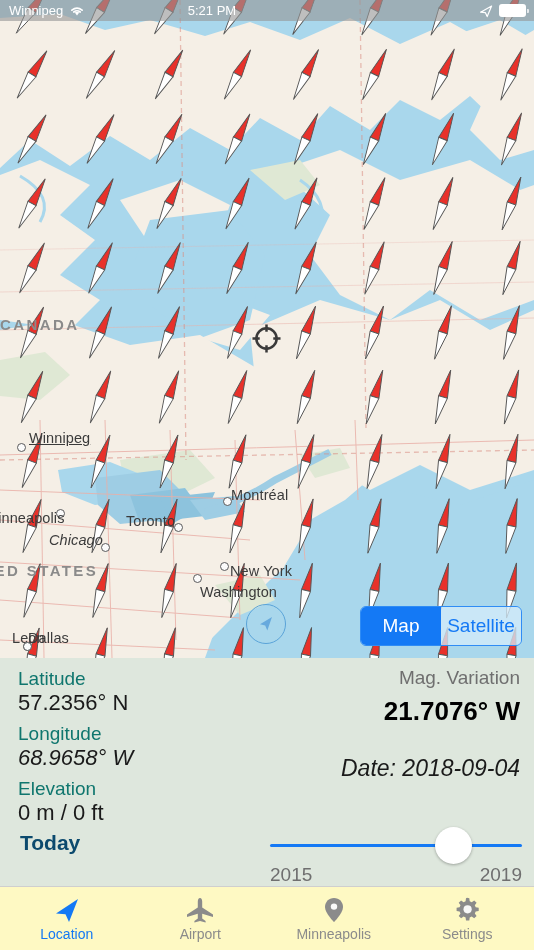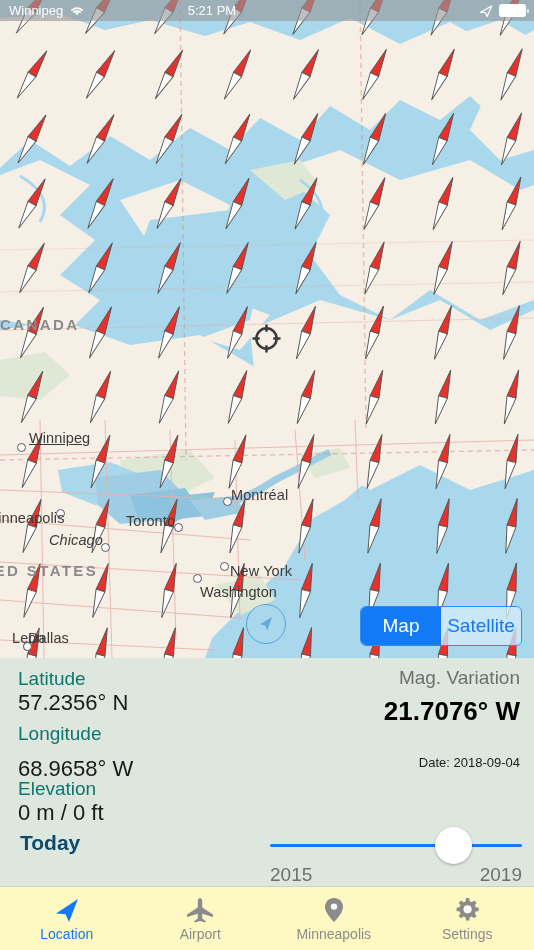--- a/index.html
+++ b/index.html
@@ -156,22 +156,23 @@
   .mag-value {
     position: absolute;
     right: 14px; top: 38px;
     font-size: 26px;
     font-weight: bold;
     color: #000000;
   }
   .date-line {
     position: absolute;
     right: 14px; top: 97px;
-    font-size: 13px;
+    font-size: 23px;
     color: #1a1a1a;
+    font-style: italic;
   }
   .today-btn {
     position: absolute;
     left: 20px; top: 173px;
     font-size: 21px;
     font-weight: bold;
     color: #0c4a6e;
     cursor: pointer;
   }
 
@@ -718,21 +719,21 @@
         <path d="M12.6 2.1 L1.6 8.2 L6.3 8.6 L8.2 12.6 Z" fill="none" stroke="#ffffff" stroke-width="1.2" stroke-linejoin="round"></path>
       </svg>
       <div class="battery"></div>
     </div>
   </div>
 
   <div class="panel">
     <div class="lbl" style="left:18px; top:10px;">Latitude</div>
     <div class="val" style="left:18px; top:32px;">57.2356° N</div>
     <div class="lbl" style="left:18px; top:65px;">Longitude</div>
-    <div class="val" style="left:18px; top:98px;">68.9658° W</div>
+    <div class="val" style="left:18px; top:87px;font-style:italic;">68.9658° W</div>
     <div class="lbl" style="left:18px; top:120px;">Elevation</div>
     <div class="val" style="left:18px; top:142px;">0 m /  0 ft</div>
 
     <div class="today-btn">Today</div>
 
     <div class="mag-label">Mag. Variation</div>
     <div class="mag-value">21.7076° W</div>
     <div class="date-line">Date: 2018-09-04</div>
 
     <div class="slider-wrap">

